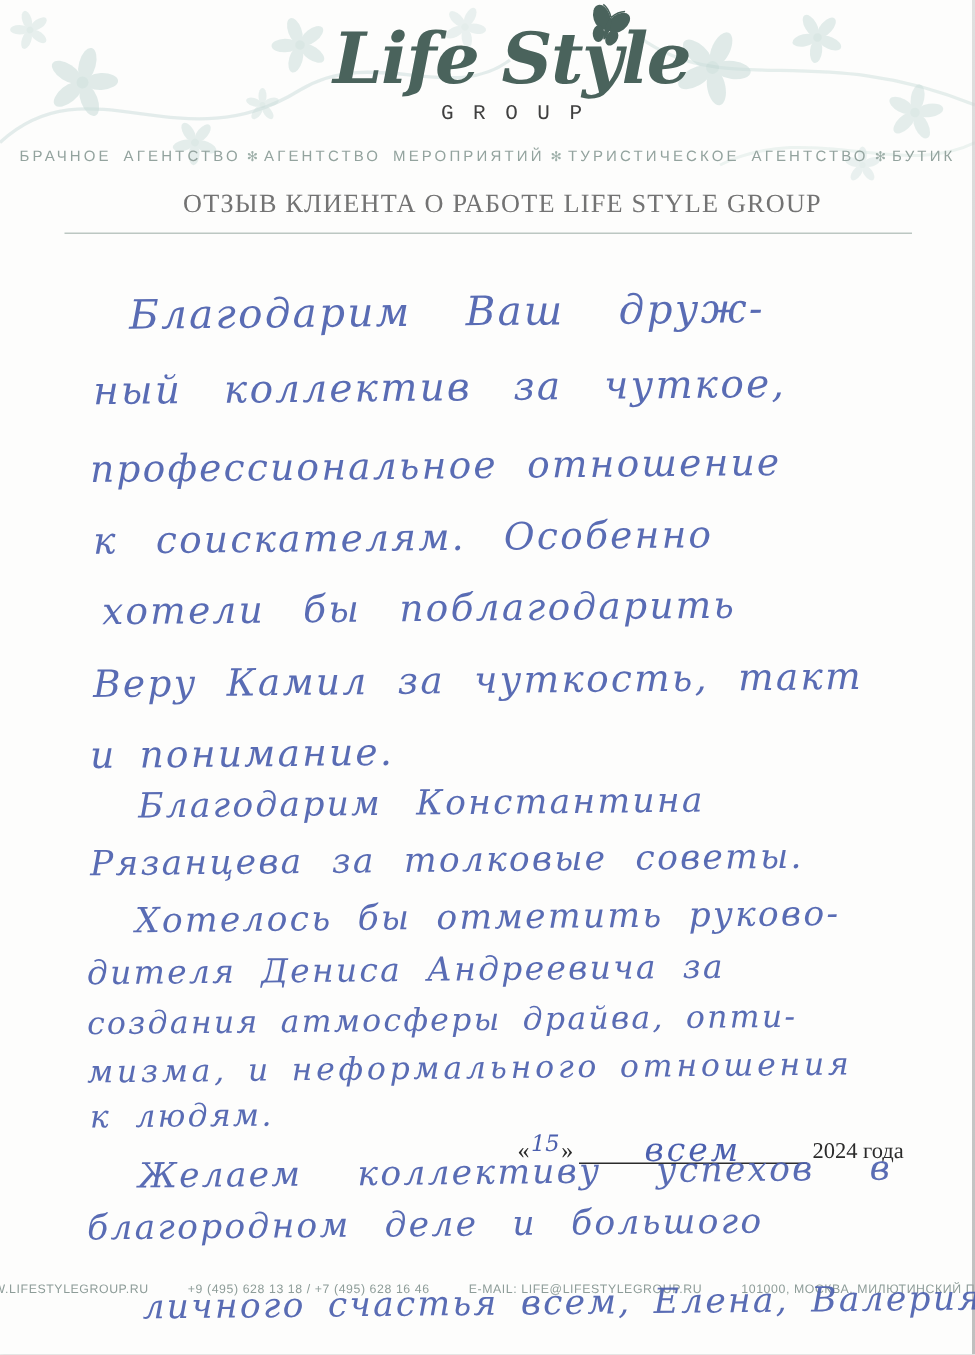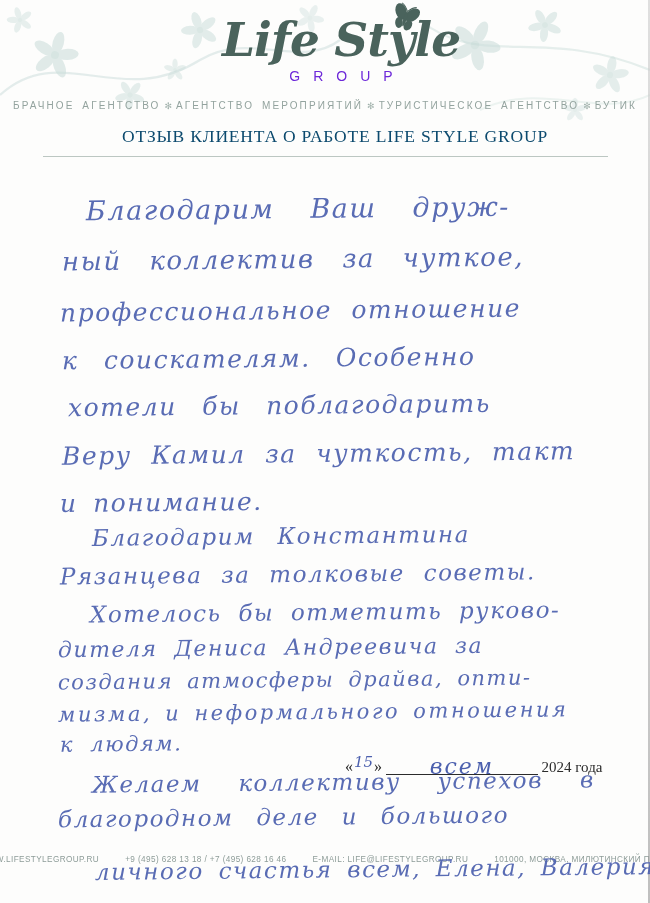--- a/index.html
+++ b/index.html
@@ -13,31 +13,31 @@
   .floral{position:absolute;top:0;left:0;pointer-events:none;}
   
   .letterhead{position:absolute;top:0;left:0;width:100%;text-align:center;}
   .logo-wrap{position:relative;display:inline-block;margin-top:14px;margin-left:32px;}
   .logo-script{
     font-family:"DejaVu Serif",serif;font-style:italic;font-weight:bold;
     font-size:47px;color:#4a635c;letter-spacing:-1px;line-height:1.1;
   }
   .butterfly{position:absolute;top:-12px;right:38px;transform:rotate(18deg);}
   .logo-group{
-    font-family:Liberation Sans, sans-serif;font-size:14px;color:#6d28d9;
+    font-family:Liberation Mono, monospace;font-size:14px;color:#404040;
     letter-spacing:13px;margin-top:2px;padding-left:13px;
   }
   .tagline{
     margin-top:15px;font-size:10px;letter-spacing:2.1px;word-spacing:3px;
     color:#93a39e;white-space:nowrap;
   }
   .tagline .sep{color:#9fb0aa;font-size:9px;margin:0 4px;letter-spacing:0;}
   .title{
     margin:15px 0 0 0;font-family:"Liberation Serif",serif;font-weight:normal;
-    font-size:17.5px;letter-spacing:.8px;color:#0c4a6e;padding-left:20px;
+    font-size:17.5px;letter-spacing:.8px;color:#737373;padding-left:20px;
   }
   .title-rule{margin:9px auto 0;width:565px;height:1px;background:#bcc7c2;}
   
   .writing{position:absolute;top:0;left:0;width:100%;height:100%;}
   .hw{
     position:absolute;z-index:2;white-space:nowrap;
     font-family:"DejaVu Serif",serif;font-style:italic;
     color:#4c60ae;letter-spacing:1.5px;opacity:.92;
     transform:rotate(-.6deg);
   }

